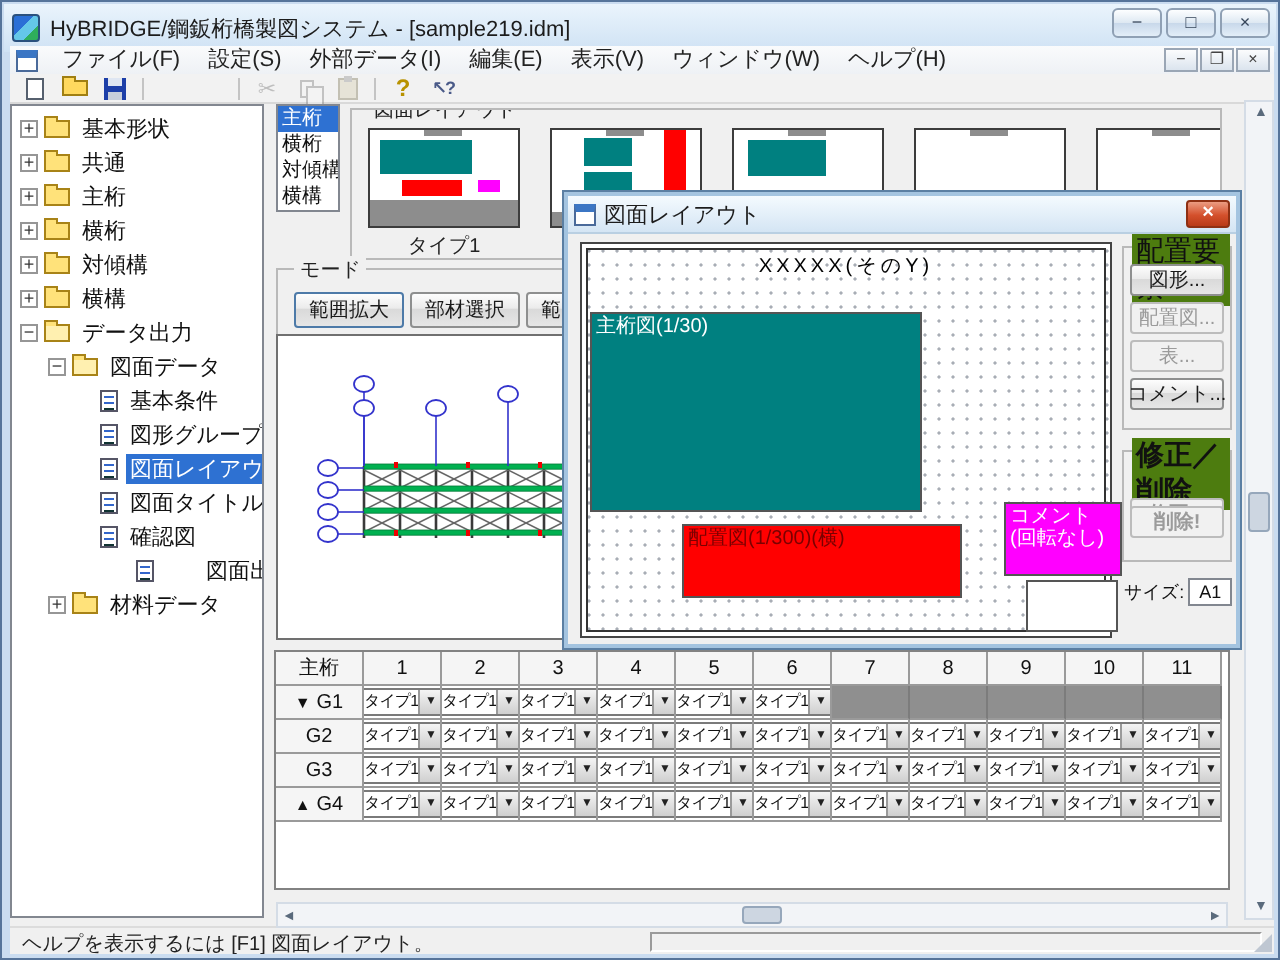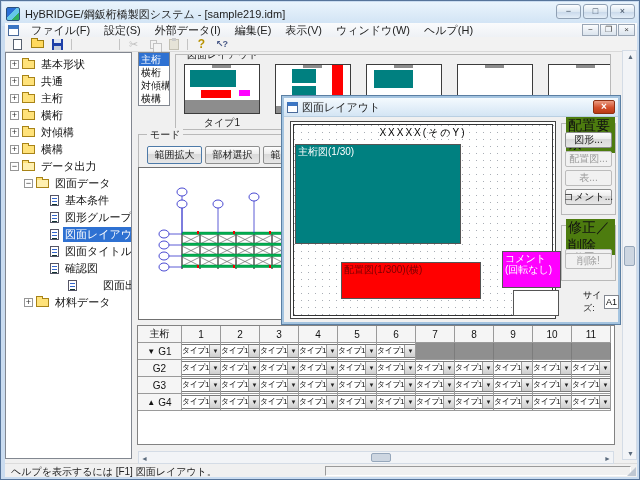--- a/index.html
+++ b/index.html
@@ -94,21 +94,21 @@
   .dlg-body{position:absolute;left:0;top:19px;right:0;bottom:0;}
   .sheet{position:absolute;left:6px;top:4px;width:266px;height:198px;background:#fff;border:1px solid #444;
     background-image:radial-gradient(circle,#a8adb5 0.7px,rgba(0,0,0,0) 0.9px);background-size:7px 7px;}
   .sheet-frame{position:absolute;left:2px;top:2px;right:2px;bottom:2px;border:1px solid #333;}
   .sheet-hdr{position:absolute;left:0;top:4px;width:100%;text-align:center;font-size:10px;letter-spacing:2px;color:#000;}
   .fig{position:absolute;border:1px solid #555;font-size:10px;padding:1px 2px;overflow:hidden;line-height:11px;}
   .dlg-side{position:absolute;left:276px;top:0;width:58px;height:100%;}
   .dlg-group{position:absolute;left:1px;width:55px;border:1px solid #b9b9b9;}
   .dlg-group>.legend{position:absolute;top:-7px;left:4px;background:#4d7c0f;padding:0 2px;font-size:14px;}
   .dlg-btn{position:absolute;left:3px;width:47px;height:16px;font-size:10px;white-space:nowrap;}
-  .size-row{position:absolute;left:2px;top:172px;font-size:9px;display:flex;align-items:center;gap:2px;margin-left:21px;}
+  .size-row{position:absolute;left:2px;top:172px;font-size:9px;display:flex;align-items:center;gap:2px;}
   .size-box{width:22px;height:14px;background:#fff;border:1px solid #828790;font-size:9px;
     display:inline-flex;align-items:center;justify-content:center;}
   
   .table-wrap{position:absolute;left:132px;top:302px;width:478px;height:120px;background:#fff;border:1px solid #828282;}
   .grid{display:grid;grid-template-columns:44px repeat(11,39px);}
   .gc{height:17px;border-right:1px solid #9a9a9a;border-bottom:1px solid #9a9a9a;
     display:flex;align-items:center;justify-content:center;font-size:10px;overflow:hidden;}
   .gc.hdr{background:#f5f5f5;}
   .gc.rlabel{background:#f5f5f5;gap:3px;}
   .gc.dis{background:#8f8f8f;border-right-color:#7c7c7c;}
@@ -440,38 +440,38 @@
     <div class="dialog">
       <div class="dlg-title">
         <span class="dlg-ico"></span>
         <span class="dlg-title-text">図面レイアウト</span>
       </div>
       <div class="dlg-close" id="dlg-close">×</div>
       <div class="dlg-body">
         <div class="sheet" id="sheet">
           <div class="sheet-frame"></div>
           <div class="sheet-hdr">XXXXX(そのY)</div>
-        <div class="fig" style="left: 4px; top: 22px; width: 166px; height: 100px; background: rgb(0, 128, 128); color: rgb(255, 255, 255);">主桁図(1/30)</div>
+        <div class="fig" style="left: 4px; top: 34px; width: 166px; height: 100px; background: rgb(0, 128, 128); color: rgb(255, 255, 255);">主桁図(1/30)</div>
             <div class="fig" style="left: 50px; top: 140px; width: 140px; height: 37px; background: rgb(255, 0, 0); color: rgb(123, 0, 0);">配置図(1/300)(横)</div>
             <div class="fig" style="left: 211px; top: 129px; width: 59px; height: 37px; background: rgb(255, 0, 255); color: rgb(255, 255, 255);">コメント(回転なし)</div>
             <div class="fig" style="left: 222px; top: 168px; width: 46px; height: 26px; background: rgb(255, 255, 255); color: rgb(0, 0, 0);"></div>
           </div>
         <div class="dlg-side" id="dlg-side">
           <div class="size-row">
             <span>サイズ:</span>
             <span class="size-box">A1</span>
           </div>
         <div class="dlg-group" style="top: 6px; height: 92px;">
               <span class="legend">配置要素</span>
               <div class="w7btn dlg-btn" style="top: 8px;">図形...</div>
               <div class="w7btn dlg-btn dis" style="top: 27px;">配置図...</div>
               <div class="w7btn dlg-btn dis" style="top: 46px;">表...</div>
               <div class="w7btn dlg-btn" style="top: 65px;">コメント...</div>
             </div>
-            <div class="dlg-group" style="top: 108px; height: 56px;">
+            <div class="dlg-group" style="top: 108px; height: 56px; font-weight: bold;">
               <span class="legend">修正／削除</span>
               <div class="w7btn dlg-btn dis" style="top: 8px; margin-top: 15px;">修正...</div>
               <div class="w7btn dlg-btn dis" style="top: 27px;">削除!</div>
             </div>
           </div>
       </div>
     </div>
 
     <div class="table-wrap">
       <div class="grid" id="grid">

